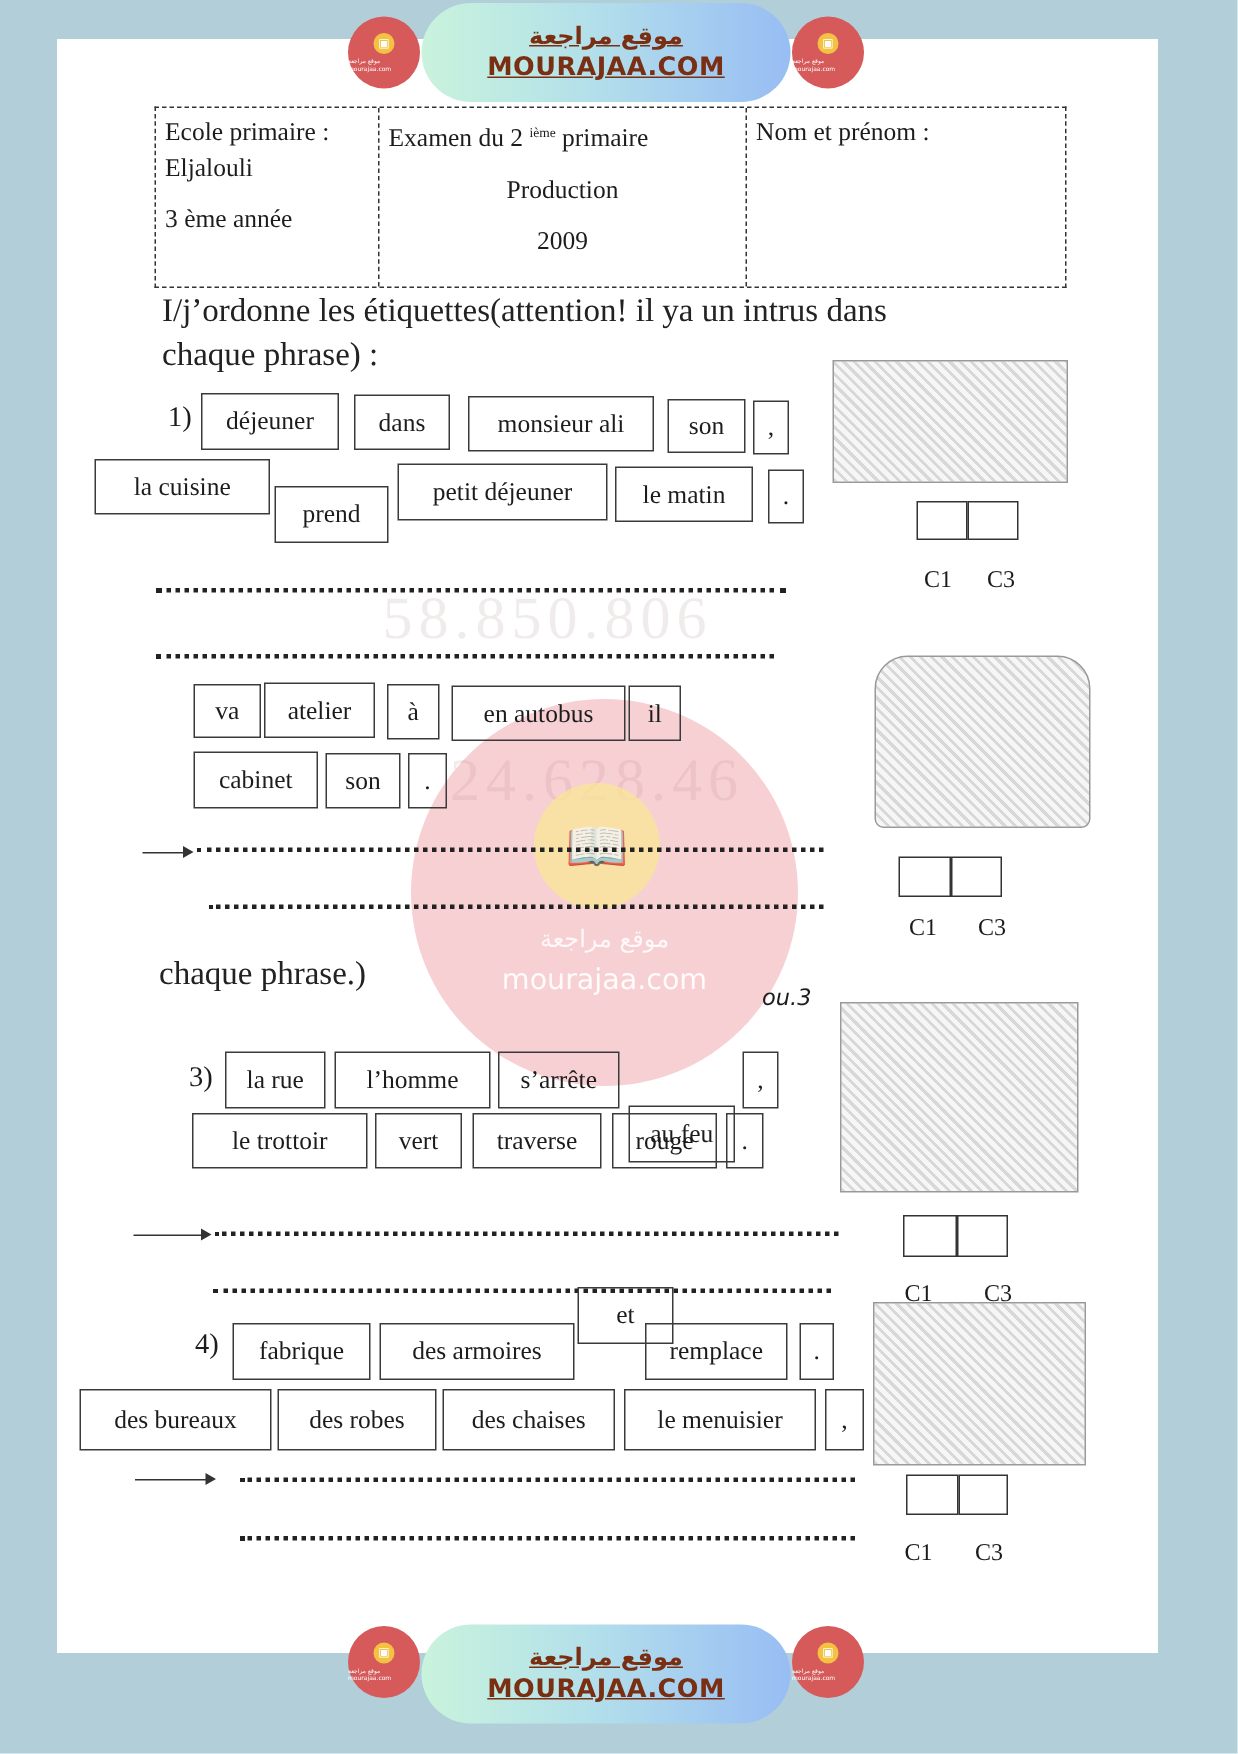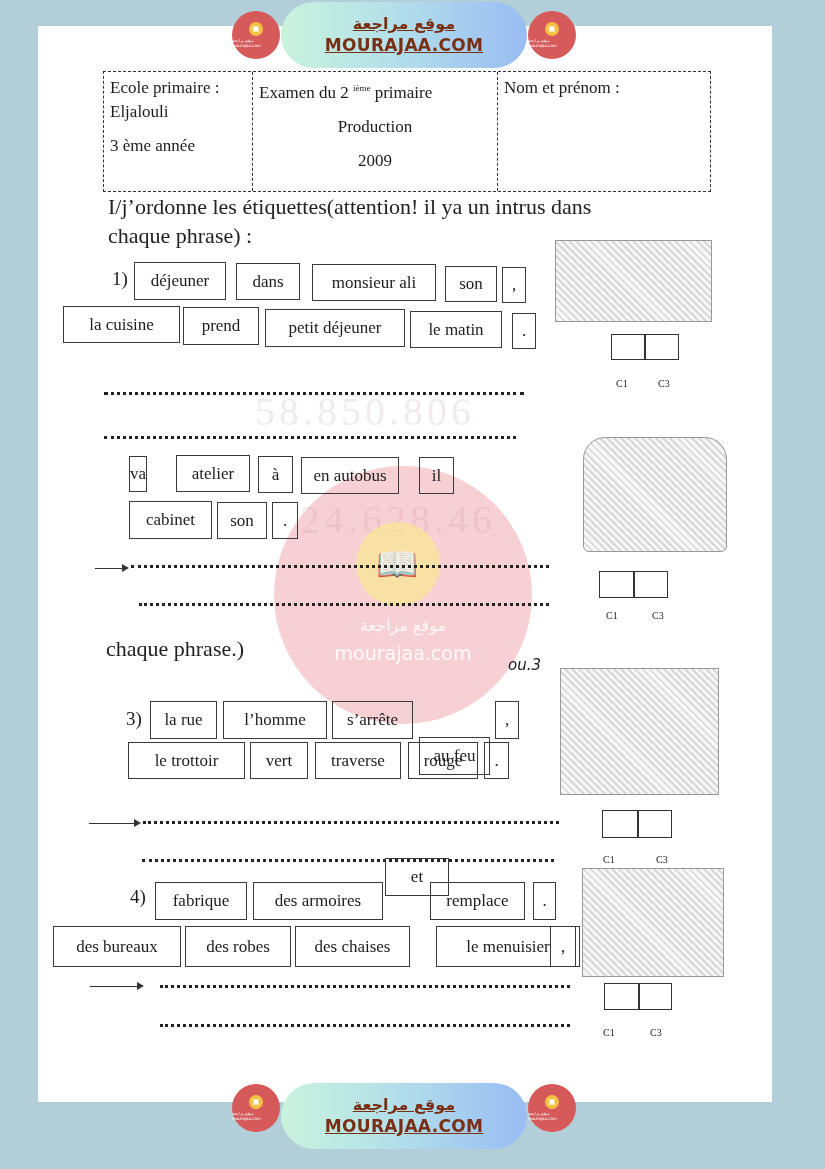--- a/index.html
+++ b/index.html
@@ -90,21 +90,21 @@
   }
   .arrow {
     position:absolute; height:0; border-top:1.5px solid #333; z-index:2;
   }
   .arrow::after {
     content:""; position:absolute; right:-2px; top:-5px;
     border-left:7px solid #333; border-top:4px solid transparent; border-bottom:4px solid transparent;
   }
   .cbox { position:absolute; display:flex; z-index:2; }
   .cbox div { border:1.5px solid #333; box-sizing:border-box; }
-  .clabel { position:absolute; font-size:10px; z-index:2; }
+  .clabel { position:absolute; font-size:16px; z-index:2; }
   .pic {
     position:absolute; z-index:2;
     background:repeating-linear-gradient(45deg,#d8d8d8 0 2px,#f6f6f6 2px 5px);
     border:1px solid #999;
   }
   .hand { font-family:"DejaVu Sans", sans-serif; font-style:italic; font-size:15px; }
 </style>
 </head>
 <body>
 
@@ -151,40 +151,40 @@
   <div>chaque phrase) :</div>
 </div>
 
 <div class="abs num" style="left:112px;top:268px;">1)</div>
 <div class="tag" style="left:134px;top:262px;width:92px;height:38px;">déjeuner</div>
 <div class="tag" style="left:236px;top:263px;width:64px;height:37px;">dans</div>
 <div class="tag" style="left:312px;top:264px;width:124px;height:37px;">monsieur ali</div>
 <div class="tag" style="left:445px;top:266px;width:52px;height:36px;">son</div>
 <div class="tag" style="left:502px;top:267px;width:24px;height:36px;">,</div>
 <div class="tag" style="left:63px;top:306px;width:117px;height:37px;">la cuisine</div>
-<div class="tag" style="left:183px;top:307px;width:76px;height:38px;">prend</div>
+<div class="tag" style="left:183px;top:324px;width:76px;height:38px;">prend</div>
 <div class="tag" style="left:265px;top:309px;width:140px;height:38px;">petit déjeuner</div>
 <div class="tag" style="left:410px;top:311px;width:92px;height:37px;">le matin</div>
 <div class="tag" style="left:512px;top:313px;width:24px;height:36px;">.</div>
 
 <div class="pic" style="left:555px;top:240px;width:155px;height:80px;"></div>
 <div class="cbox" style="left:611px;top:334px;">
   <div style="width:34px;height:26px;"></div>
   <div style="width:34px;height:26px;"></div>
 </div>
 <div class="clabel" style="left:616px;top:378px;">C1</div>
 <div class="clabel" style="left:658px;top:378px;">C3</div>
 
 <div class="dots" style="left:104px;top:392px;width:420px;"></div>
 <div class="dots" style="left:104px;top:436px;width:412px;"></div>
 
-<div class="tag" style="left:129px;top:456px;width:18px;height:36px;">va</div>
+<div class="tag" style="left:129px;top:456px;width:45px;height:36px;">va</div>
 <div class="tag" style="left:176px;top:455px;width:74px;height:37px;">atelier</div>
 <div class="tag" style="left:258px;top:456px;width:35px;height:37px;">à</div>
-<div class="tag" style="left:301px;top:457px;width:98px;height:37px;text-align:right;">en autobus</div>
+<div class="tag" style="left:301px;top:457px;width:116px;height:37px;text-align:right;">en autobus</div>
 <div class="tag" style="left:419px;top:457px;width:35px;height:37px;">il</div>
 <div class="tag" style="left:129px;top:501px;width:83px;height:38px;">cabinet</div>
 <div class="tag" style="left:217px;top:502px;width:50px;height:37px;">son</div>
 <div class="tag" style="left:272px;top:502px;width:26px;height:37px;">.</div>
 
 <div class="pic" style="left:583px;top:437px;width:142px;height:113px;border-radius:22px 22px 6px 6px;"></div>
 <div class="cbox" style="left:599px;top:571px;">
   <div style="width:35px;height:27px;"></div>
   <div style="width:34px;height:27px;"></div>
 </div>
@@ -232,21 +232,21 @@
 
 <div class="abs num" style="left:130px;top:886px;">4)</div>
 <div class="tag" style="left:155px;top:882px;width:92px;height:38px;">fabrique</div>
 <div class="tag" style="left:253px;top:882px;width:130px;height:38px;">des armoires</div>
 <div class="tag" style="left:385px;top:858px;width:64px;height:38px;">et</div>
 <div class="tag" style="left:430px;top:882px;width:95px;height:38px;">remplace</div>
 <div class="tag" style="left:533px;top:882px;width:23px;height:38px;">.</div>
 <div class="tag" style="left:53px;top:926px;width:128px;height:41px;">des bureaux</div>
 <div class="tag" style="left:185px;top:926px;width:106px;height:41px;">des robes</div>
 <div class="tag" style="left:295px;top:926px;width:115px;height:41px;">des chaises</div>
-<div class="tag" style="left:416px;top:926px;width:144px;height:41px;margin-left:20px;">le menuisier</div>
+<div class="tag" style="left:416px;top:926px;width:128px;height:41px;">le menuisier</div>
 <div class="tag" style="left:550px;top:926px;width:26px;height:41px;">,</div>
 
 <div class="pic" style="left:582px;top:868px;width:140px;height:107px;"></div>
 <div class="cbox" style="left:604px;top:983px;">
   <div style="width:35px;height:27px;"></div>
   <div style="width:33px;height:27px;"></div>
 </div>
 <div class="clabel" style="left:603px;top:1027px;">C1</div>
 <div class="clabel" style="left:650px;top:1027px;">C3</div>
 

